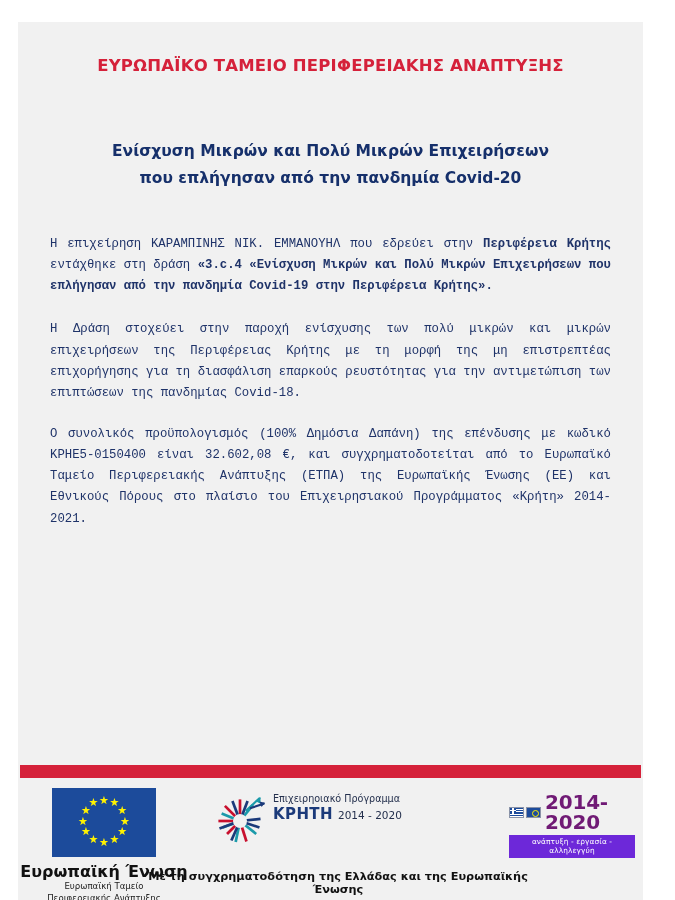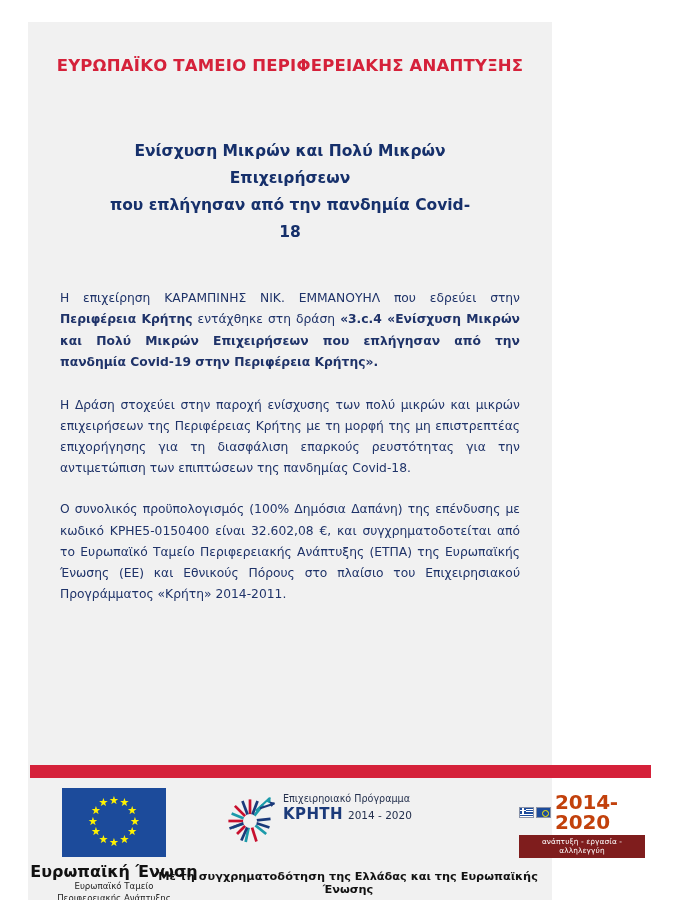--- a/index.html
+++ b/index.html
@@ -8,23 +8,23 @@
     background: #ffffff;
   }
   body {
     width: 675px;
     height: 900px;
     font-family: "DejaVu Sans", sans-serif;
     overflow: hidden;
   }
   .page {
     position: absolute;
-    left: 28px;
+    left: 18px;
     top: 22px;
-    width: 524px;
+    width: 625px;
     height: 878px;
     background: #f1f1f1;
     box-sizing: border-box;
   }
 
   
   .h-red {
     margin: 0;
     padding: 34px 20px 0 20px;
     text-align: center;
@@ -50,20 +50,21 @@
     color: #16306B;
     font-weight: bold;
     font-size: 15.5px;
     line-height: 1.75;
   }
   .h-title .ln { display: block; }
 
   
   .body-copy {
     padding: 26px 32px 0 32px;
+    font-family: Liberation Mono, monospace;
   }
   .para {
     margin: 0 0 20px 0;
     color: #1F3369;
     font-size: 12.3px;
     line-height: 1.72;
     text-align: justify;
   }
   .para.p1 { margin-bottom: 22px; }
   .para b { font-weight: bold; }
@@ -204,53 +205,53 @@
     content: "";
     position: absolute;
     left: 4.5px; top: 2.5px;
     width: 5px; height: 5px;
     border: 1px solid #FFF200;
     border-radius: 50%;
   }
   .espa-years {
     font-size: 20px;
     font-weight: bold;
-    color: #c2410c;
+    color: #701a75;
     line-height: 1;
     padding-left: 2px;
     letter-spacing: -.2px;
   }
   .espa-tag {
     margin-top: 3px;
-    background: #7f1d1d;
+    background: #6d28d9;
     color: #ffffff;
     font-size: 7.4px;
     text-align: center;
     padding: 2px 0 2.5px 0;
     letter-spacing: .1px;
   }
 </style>
 </head>
 <body>
 
 <div class="page">
 
   <h1 class="h-red">ΕΥΡΩΠΑΪΚΟ ΤΑΜΕΙΟ ΠΕΡΙΦΕΡΕΙΑΚΗΣ ΑΝΑΠΤΥΞΗΣ</h1>
 
   <div class="h-title">
     <span class="ln">Ενίσχυση Μικρών και Πολύ Μικρών Επιχειρήσεων</span>
-    <span class="ln">που επλήγησαν από την πανδημία Covid-18</span>
+    <span class="ln">που επλήγησαν από την πανδημία Covid-20</span>
   </div>
 
   <div class="body-copy">
     <p class="para p1"><span>Η επιχείρηση ΚΑΡΑΜΠΙΝΗΣ ΝΙΚ. ΕΜΜΑΝΟΥΗΛ που εδρεύει στην </span><b>Περιφέρεια Κρήτης</b><span> εντάχθηκε στη δράση </span><b>«3.c.4 «Ενίσχυση Μικρών και Πολύ Μικρών Επιχειρήσεων που επλήγησαν από την πανδημία Covid-19 στην Περιφέρεια Κρήτης».</b></p>
 
     <p class="para">Η Δράση στοχεύει στην παροχή ενίσχυσης των πολύ μικρών και μικρών επιχειρήσεων της Περιφέρειας Κρήτης με τη μορφή της μη επιστρεπτέας επιχορήγησης για τη διασφάλιση επαρκούς ρευστότητας για την αντιμετώπιση των επιπτώσεων της πανδημίας Covid-18.</p>
 
-    <p class="para">Ο συνολικός προϋπολογισμός (100% Δημόσια Δαπάνη) της επένδυσης με κωδικό ΚΡΗΕ5-0150400 είναι 32.602,08 €, και συγχρηματοδοτείται από το Ευρωπαϊκό Ταμείο Περιφερειακής Ανάπτυξης (ΕΤΠΑ) της Ευρωπαϊκής Ένωσης (ΕΕ) και Εθνικούς Πόρους στο πλαίσιο του Επιχειρησιακού Προγράμματος «Κρήτη» 2014-2011.</p>
+    <p class="para">Ο συνολικός προϋπολογισμός (100% Δημόσια Δαπάνη) της επένδυσης με κωδικό ΚΡΗΕ5-0150400 είναι 32.602,08 €, και συγχρηματοδοτείται από το Ευρωπαϊκό Ταμείο Περιφερειακής Ανάπτυξης (ΕΤΠΑ) της Ευρωπαϊκής Ένωσης (ΕΕ) και Εθνικούς Πόρους στο πλαίσιο του Επιχειρησιακού Προγράμματος «Κρήτη» 2014-2021.</p>
   </div>
 
   <div class="footer">
     <div class="rule"></div>
 
     <div class="logos">
 
       <div class="eu">
         <div class="eu-flag" id="euFlag">
             <div class="eu-star" style="left: 52px; top: 13.5px;">
@@ -284,21 +285,21 @@
               <span>★</span>
             </div>
             <div class="eu-star" style="left: 33.8135px; top: 24px;">
               <span>★</span>
             </div>
             <div class="eu-star" style="left: 41.5px; top: 16.3135px;">
               <span>★</span>
             </div>
           </div>
         <div class="eu-l1">Ευρωπαϊκή Ένωση</div>
-        <div class="eu-l2">Ευρωπαϊκό Ταμείο</div>
+        <div class="eu-l2">Ευρωπαϊκή Ταμείο</div>
         <div class="eu-l3">Περιφερειακής Ανάπτυξης</div>
       </div>
 
       <div class="crete">
         <div class="crete-row">
           <svg class="crete-mark" viewBox="0 0 100 100">
             <g stroke-width="5" stroke-linecap="butt" fill="none">
               <g stroke="#C8102E">
                 <line x1="50" y1="50" x2="50" y2="10"></line>
                 <line x1="50" y1="50" x2="22" y2="22"></line>

